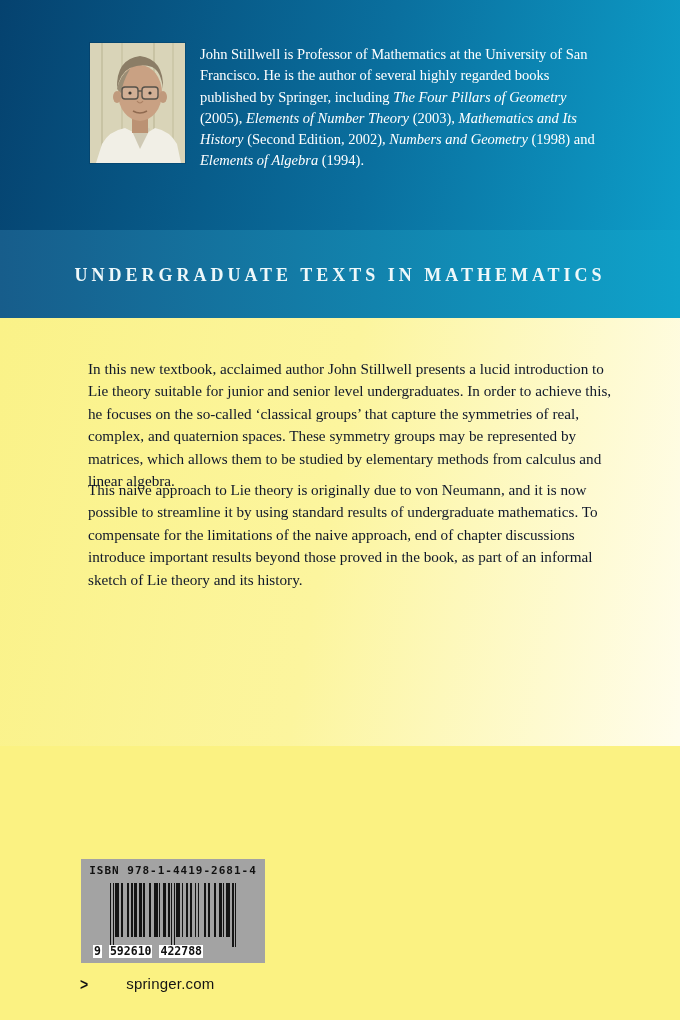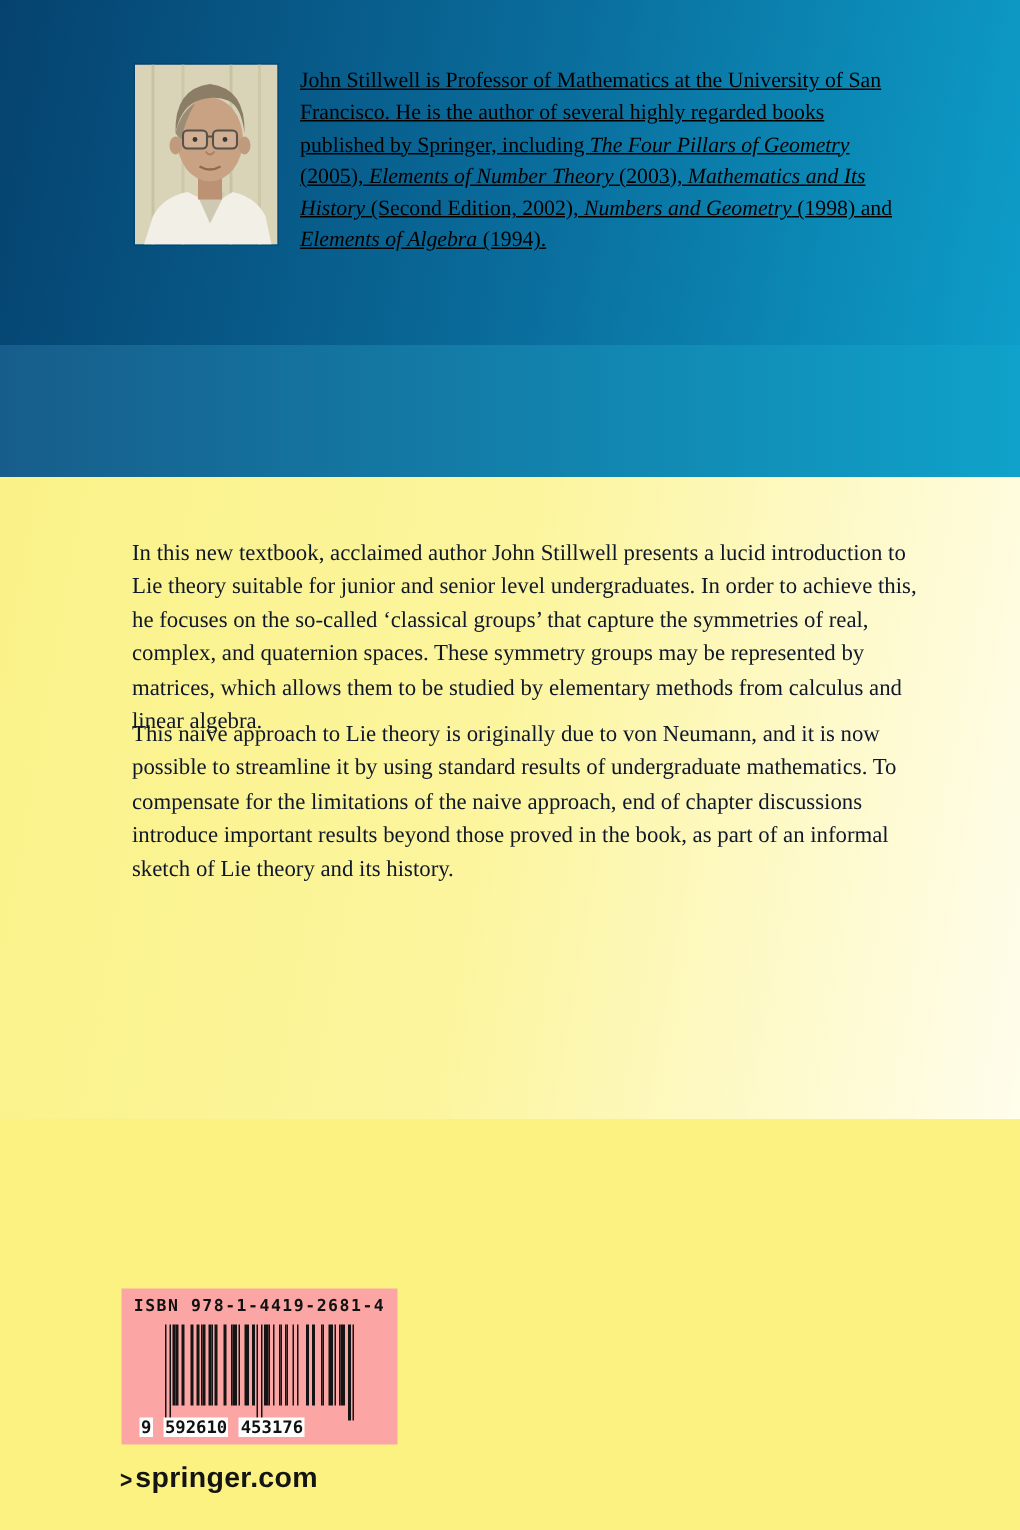--- a/index.html
+++ b/index.html
@@ -22,42 +22,42 @@
     font-size:18px;letter-spacing:4px;white-space:nowrap;
   }
   
   .photo{
     position:absolute;left:90px;top:43px;width:95px;height:120px;
     box-shadow:0 0 0 1px rgba(0,40,70,.25);
   }
   
   .bio{
     position:absolute;left:200px;top:44px;width:400px;
-    color:#000000;font-size:14.5px;line-height:21.3px;margin:0;text-decoration:underline;
+    color:#ffffff;font-size:14.5px;line-height:21.3px;margin:0;
   }
   .bio em{font-style:italic;}
   
   .yellow-main{
     position:absolute;left:0;top:318px;width:680px;height:428px;
     background:linear-gradient(100deg,#faf288 0%,#fcf59e 48%,#fffdec 100%);
   }
   .yellow-bottom{
     position:absolute;left:0;top:746px;width:680px;height:274px;
     background:#fbf282;
   }
   .synopsis{
     position:absolute;left:88px;width:528px;margin:0;
     color:#0f172a;font-size:15.2px;line-height:22.4px;
   }
   .synopsis.p1{top:358px;}
   .synopsis.p2{top:479px;}
   
   .barcode-box{
     position:absolute;left:81px;top:859px;width:184px;height:104px;
-    background:#fca5a5;
+    background:#a3a3a3;
   }
   .isbn-label{
     position:absolute;left:0;top:5px;width:184px;text-align:center;
     font-family:"DejaVu Sans Mono", monospace;font-weight:bold;
     font-size:11px;letter-spacing:1px;color:#111;white-space:nowrap;
   }
   .bars{
     position:absolute;left:29px;top:24px;height:64px;
     display:flex;align-items:flex-start;
   }
@@ -69,21 +69,21 @@
     font-family:"DejaVu Sans Mono", monospace;font-weight:bold;
     font-size:11.5px;color:#111;
   }
   .digits span{background:#fff;padding:0 1px;line-height:13px;}
   
   .footer{
     position:absolute;left:80px;top:975px;display:flex;align-items:center;gap:2px;
     font-family:"Liberation Sans", sans-serif;color:#141414;
   }
   .footer .chev{font-weight:bold;font-size:14px;transform:scaleY(1.15);}
-  .footer .url{font-weight:bold;font-size:19px;letter-spacing:.2px;}
+  .footer .url{font-weight:normal;font-size:15px;letter-spacing:.2px;margin-left:36px;}
 </style>
 </head>
 <body>
 
 <div class="cover">
 
   <div class="blue-top"></div>
   <div class="blue-band"></div>
   <div class="yellow-main"></div>
   <div class="yellow-bottom"></div>
@@ -108,20 +108,21 @@
       <line x1="48" y1="48" x2="52" y2="48" stroke="#55524a" stroke-width="1.4"></line>
       <circle cx="40" cy="50" r="1.6" fill="#3a3630"></circle>
       <circle cx="60" cy="50" r="1.6" fill="#3a3630"></circle>
       <path d="M47,58 Q50,62 53,58" fill="none" stroke="#a97f62" stroke-width="1.2"></path>
       <path d="M43,68 Q50,72 57,68" fill="none" stroke="#8f6a50" stroke-width="1.5"></path>
     </svg>
   </div>
 
   <p class="bio"><span>John Stillwell is Professor of Mathematics at the University of San Francisco. He is the author of several highly regarded books published by Springer, including </span><em>The Four Pillars of Geometry</em><span> (2005), </span><em>Elements of Number Theory</em><span> (2003), </span><em>Mathematics and Its History</em><span> (Second Edition, 2002), </span><em>Numbers and Geometry</em><span> (1998) and </span><em>Elements of Algebra</em><span> (1994).</span></p>
 
+  <div class="series-heading">UNDERGRADUATE TEXTS IN MATHEMATICS</div>
 
   <p class="synopsis p1">In this new textbook, acclaimed author John Stillwell presents a lucid introduction to Lie theory suitable for junior and senior level undergraduates. In order to achieve this, he focuses on the so-called ‘classical groups’ that capture the symmetries of real, complex, and quaternion spaces. These symmetry groups may be represented by matrices, which allows them to be studied by elementary methods from calculus and linear algebra.</p>
   <p class="synopsis p2">This naive approach to Lie theory is originally due to von Neumann, and it is now possible to streamline it by using standard results of undergraduate mathematics. To compensate for the limitations of the naive approach, end of chapter discussions introduce important results beyond those proved in the book, as part of an informal sketch of Lie theory and its history.</p>
 
   <div class="barcode-box">
     <div class="isbn-label">ISBN 978-1-4419-2681-4</div>
     <div class="bars">
         <div class="bar tall"></div>
         <div class="bar sp"></div>
         <div class="bar tall"></div>
@@ -214,21 +215,21 @@
         <div class="bar"></div>
         <div class="bar sp"></div>
         <div class="bar sp"></div>
         <div class="bar tall"></div>
         <div class="bar sp"></div>
         <div class="bar tall"></div>
       </div>
     <div class="digits">
       <span>9</span>
       <span>592610</span>
-      <span>453176</span>
+      <span>422788</span>
     </div>
   </div>
 
   <div class="footer">
     <span class="chev">&gt;</span>
     <span class="url">springer.com</span>
   </div>
 
 </div>
 

